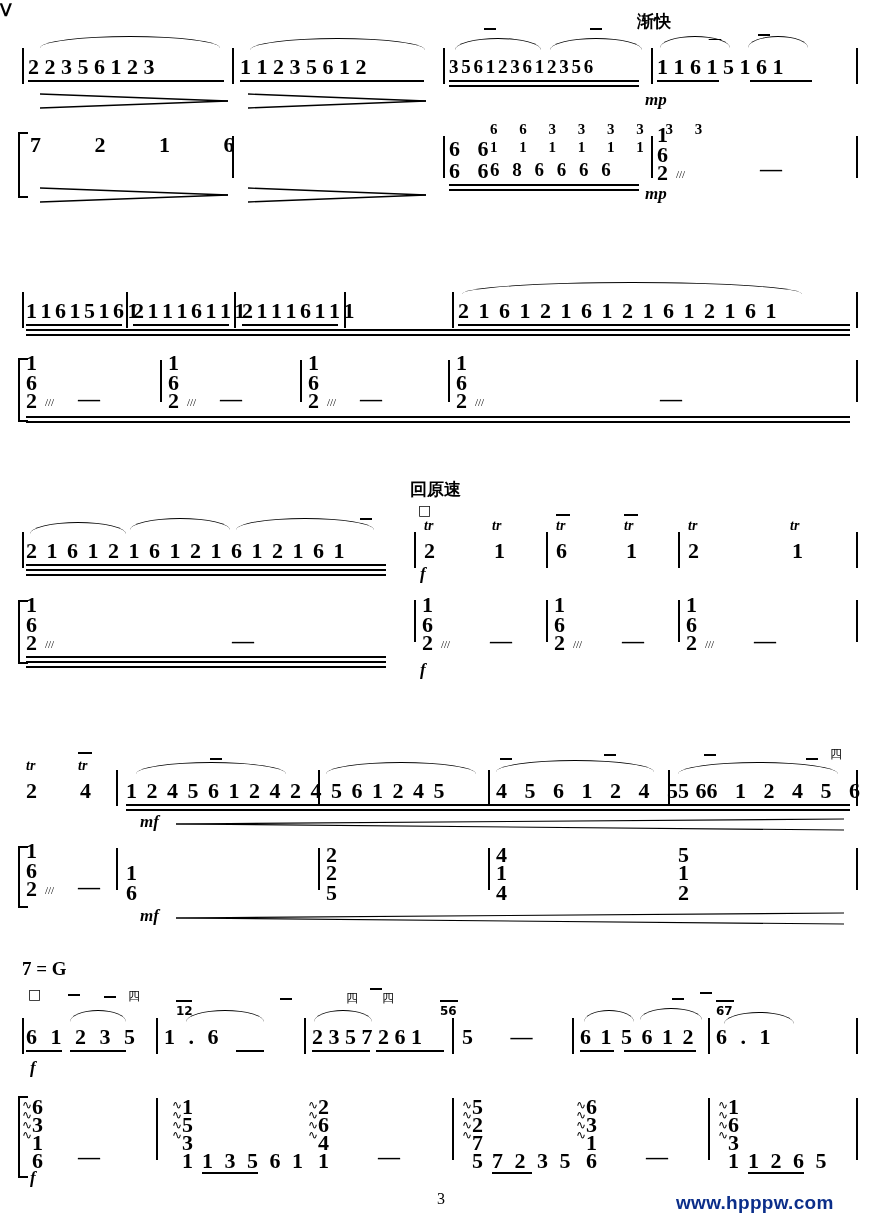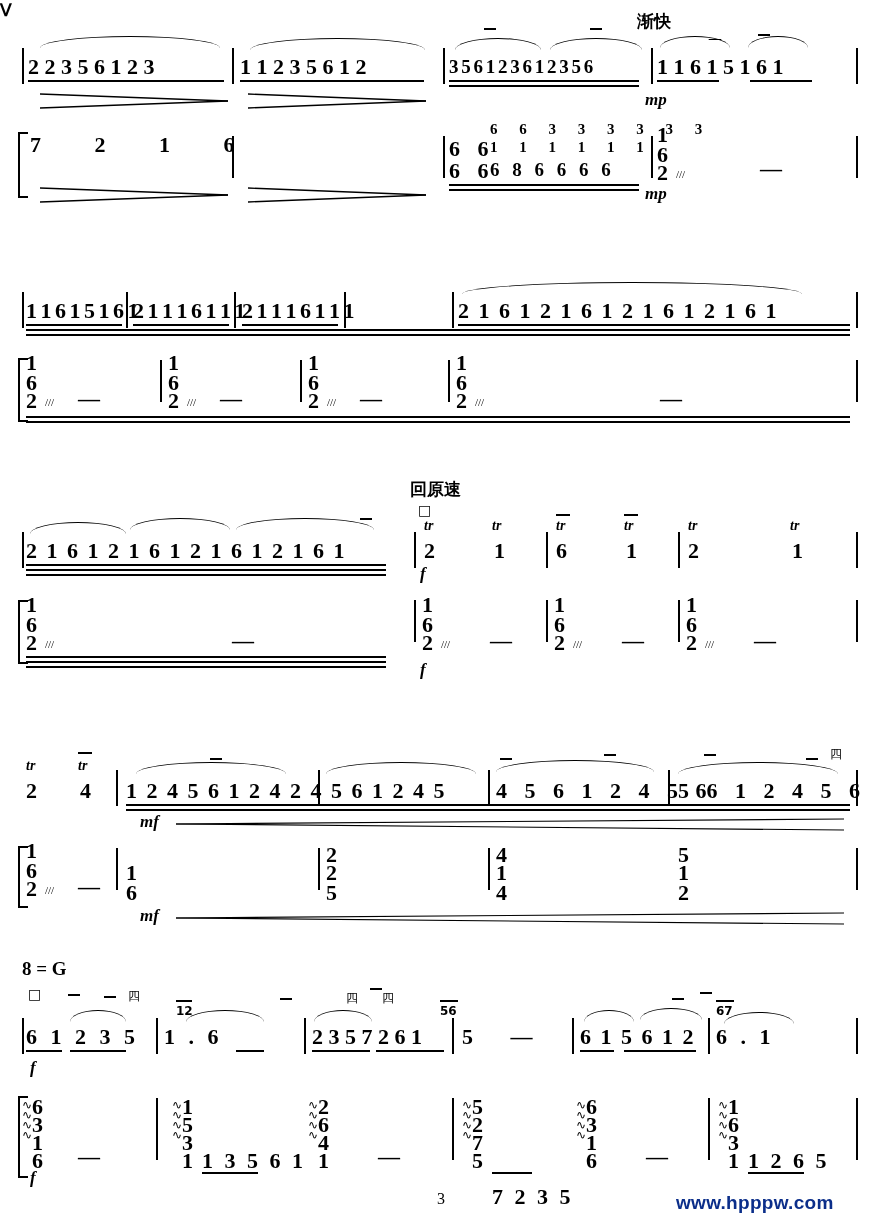--- a/index.html
+++ b/index.html
@@ -356,21 +356,21 @@
     <div class="num abs" style="left:678px;top:882px;">2</div>
 
     <div class="dyn" style="left:140px;top:906px;">mf</div>
     <svg class="abs" style="left:176px;top:912px;" width="670" height="14">
       <line x1="0" y1="6" x2="668" y2="1" stroke="#000" stroke-width="1.2"></line>
       <line x1="0" y1="6" x2="668" y2="12" stroke="#000" stroke-width="1.2"></line>
     </svg>
   </div>
 
   <div>
-    <div class="keysig" style="left:22px;top:958px;">8 = G</div>
+    <div class="keysig" style="left:22px;top:958px;">7 = G</div>
 
     <div class="mark" style="left:28px;top:986px;">□</div>
     <div class="obar" style="left:68px;top:994px;width:12px;"></div>
     <div class="fing" style="left:128px;top:988px;">四</div>
     <div class="obar" style="left:104px;top:996px;width:12px;"></div>
     <div class="fing" style="left:176px;top:1004px;font-weight:bold;">12</div>
     <div class="obar" style="left:176px;top:1000px;width:16px;"></div>
     <div class="obar" style="left:280px;top:998px;width:12px;"></div>
     <div class="fing" style="left:346px;top:990px;">四</div>
     <div class="fing" style="left:382px;top:990px;">四</div>
@@ -441,21 +441,21 @@
     <div class="num abs" style="left:318px;top:1114px;">6</div>
     <div class="num abs" style="left:318px;top:1132px;">4</div>
     <div class="num abs" style="left:318px;top:1150px;">1</div>
     <div class="num abs" style="left:378px;top:1146px;">—</div>
 
     <div class="abs" style="left:462px;top:1100px;font-size:12px;line-height:10px;">∿<br>∿<br>∿<br>∿</div>
     <div class="num abs" style="left:472px;top:1096px;">5</div>
     <div class="num abs" style="left:472px;top:1114px;">2</div>
     <div class="num abs" style="left:472px;top:1132px;">7</div>
     <div class="num abs" style="left:472px;top:1150px;">5</div>
-    <div class="num abs" style="left:492px;top:1150px;letter-spacing:3px;margin-top:36px;">7 2 3 5</div>
+    <div class="num abs" style="left:492px;top:1150px;letter-spacing:3px;">7 2 3 5</div>
     <div class="beam" style="left:492px;top:1172px;width:40px;"></div>
 
     <div class="abs" style="left:576px;top:1100px;font-size:12px;line-height:10px;">∿<br>∿<br>∿<br>∿</div>
     <div class="num abs" style="left:586px;top:1096px;">6</div>
     <div class="num abs" style="left:586px;top:1114px;">3</div>
     <div class="num abs" style="left:586px;top:1132px;">1</div>
     <div class="num abs" style="left:586px;top:1150px;">6</div>
     <div class="num abs" style="left:646px;top:1146px;">—</div>
 
     <div class="abs" style="left:718px;top:1100px;font-size:12px;line-height:10px;">∿<br>∿<br>∿<br>∿</div>

